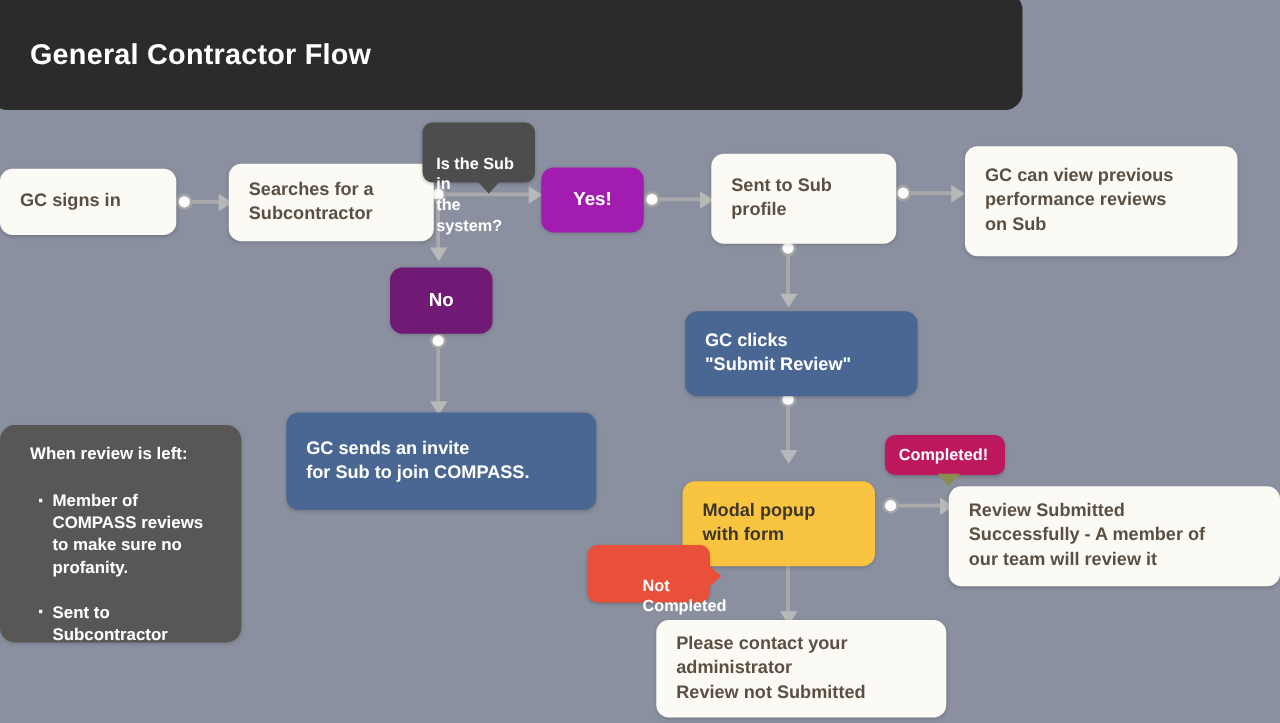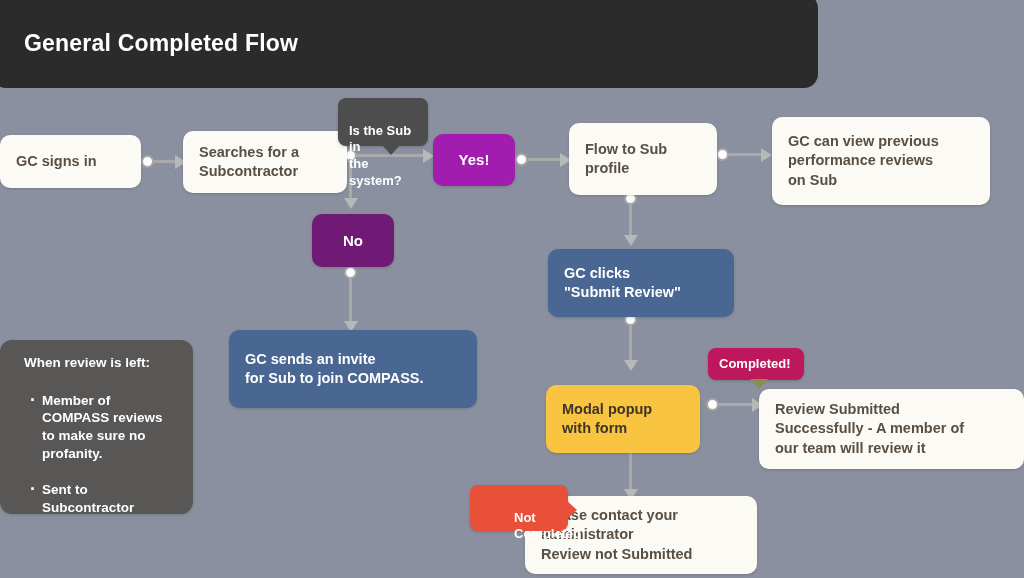--- a/index.html
+++ b/index.html
@@ -200,21 +200,21 @@
     border-right: 7px solid transparent;
     border-top: 11px solid #b8b8b8;
   }
 </style>
 </head>
 <body>
 
 <div id="canvas">
 
   <div class="header-bar">
-    <div class="header-title">General Completed Flow</div>
+    <div class="header-title">General Contractor Flow</div>
   </div>
 
   <div class="conn" style="left:141px; top:155px; width:45px; height:14px;">
     <div class="conn-line-h" style="left:6px; top:5px; width:32px;"></div>
     <div class="conn-dot" style="left:0px; top:0px;"></div>
     <div class="arrow-right" style="left:34px; top:0px;"></div>
   </div>
 
   <div class="conn" style="left:344px; top:149px; width:92px; height:14px;">
     <div class="conn-line-h" style="left:6px; top:5px; width:78px;"></div>
@@ -280,21 +280,21 @@
 
   <div class="node node-green" style="left:433px; top:134px; width:82px; height:52px;">
     <span>Yes!</span>
   </div>
 
   <div class="node node-red" style="left:312px; top:214px; width:82px; height:53px;">
     <span>No</span>
   </div>
 
   <div class="node node-light" style="left:569px; top:123px; width:148px; height:72px;">
-    <span>Flow to Sub
+    <span>Sent to Sub
 profile</span>
   </div>
 
   <div class="node node-light" style="left:772px; top:117px; width:218px; height:88px;">
     <span>GC can view previous
 performance reviews
 on Sub</span>
   </div>
 
   <div class="node node-blue" style="left:229px; top:330px; width:248px; height:78px;">
@@ -340,19 +340,19 @@
     <span>Is the Sub in
 the system?</span>
     <span class="tail-down" style="left:44px; border-top:10px solid #4d4d4d;"></span>
   </div>
 
   <div class="callout callout-green" style="left:708px; top:348px; width:96px; height:32px; display:flex; align-items:center;">
     <span>Completed!</span>
     <span class="tail-down" style="left:42px; border-top:10px solid #8a8d4f;"></span>
   </div>
 
-  <div class="callout callout-red" style="left:470px; top:485px; width:98px; height:46px;padding-left:44px;">
+  <div class="callout callout-red" style="left:470px; top:436px; width:98px; height:46px;padding-left:44px;">
     <span>Not
 Completed</span>
     <span class="tail-right" style="top:16px; border-left:10px solid #e8503a;"></span>
   </div>
 
 </div>
 
 </body></html>

